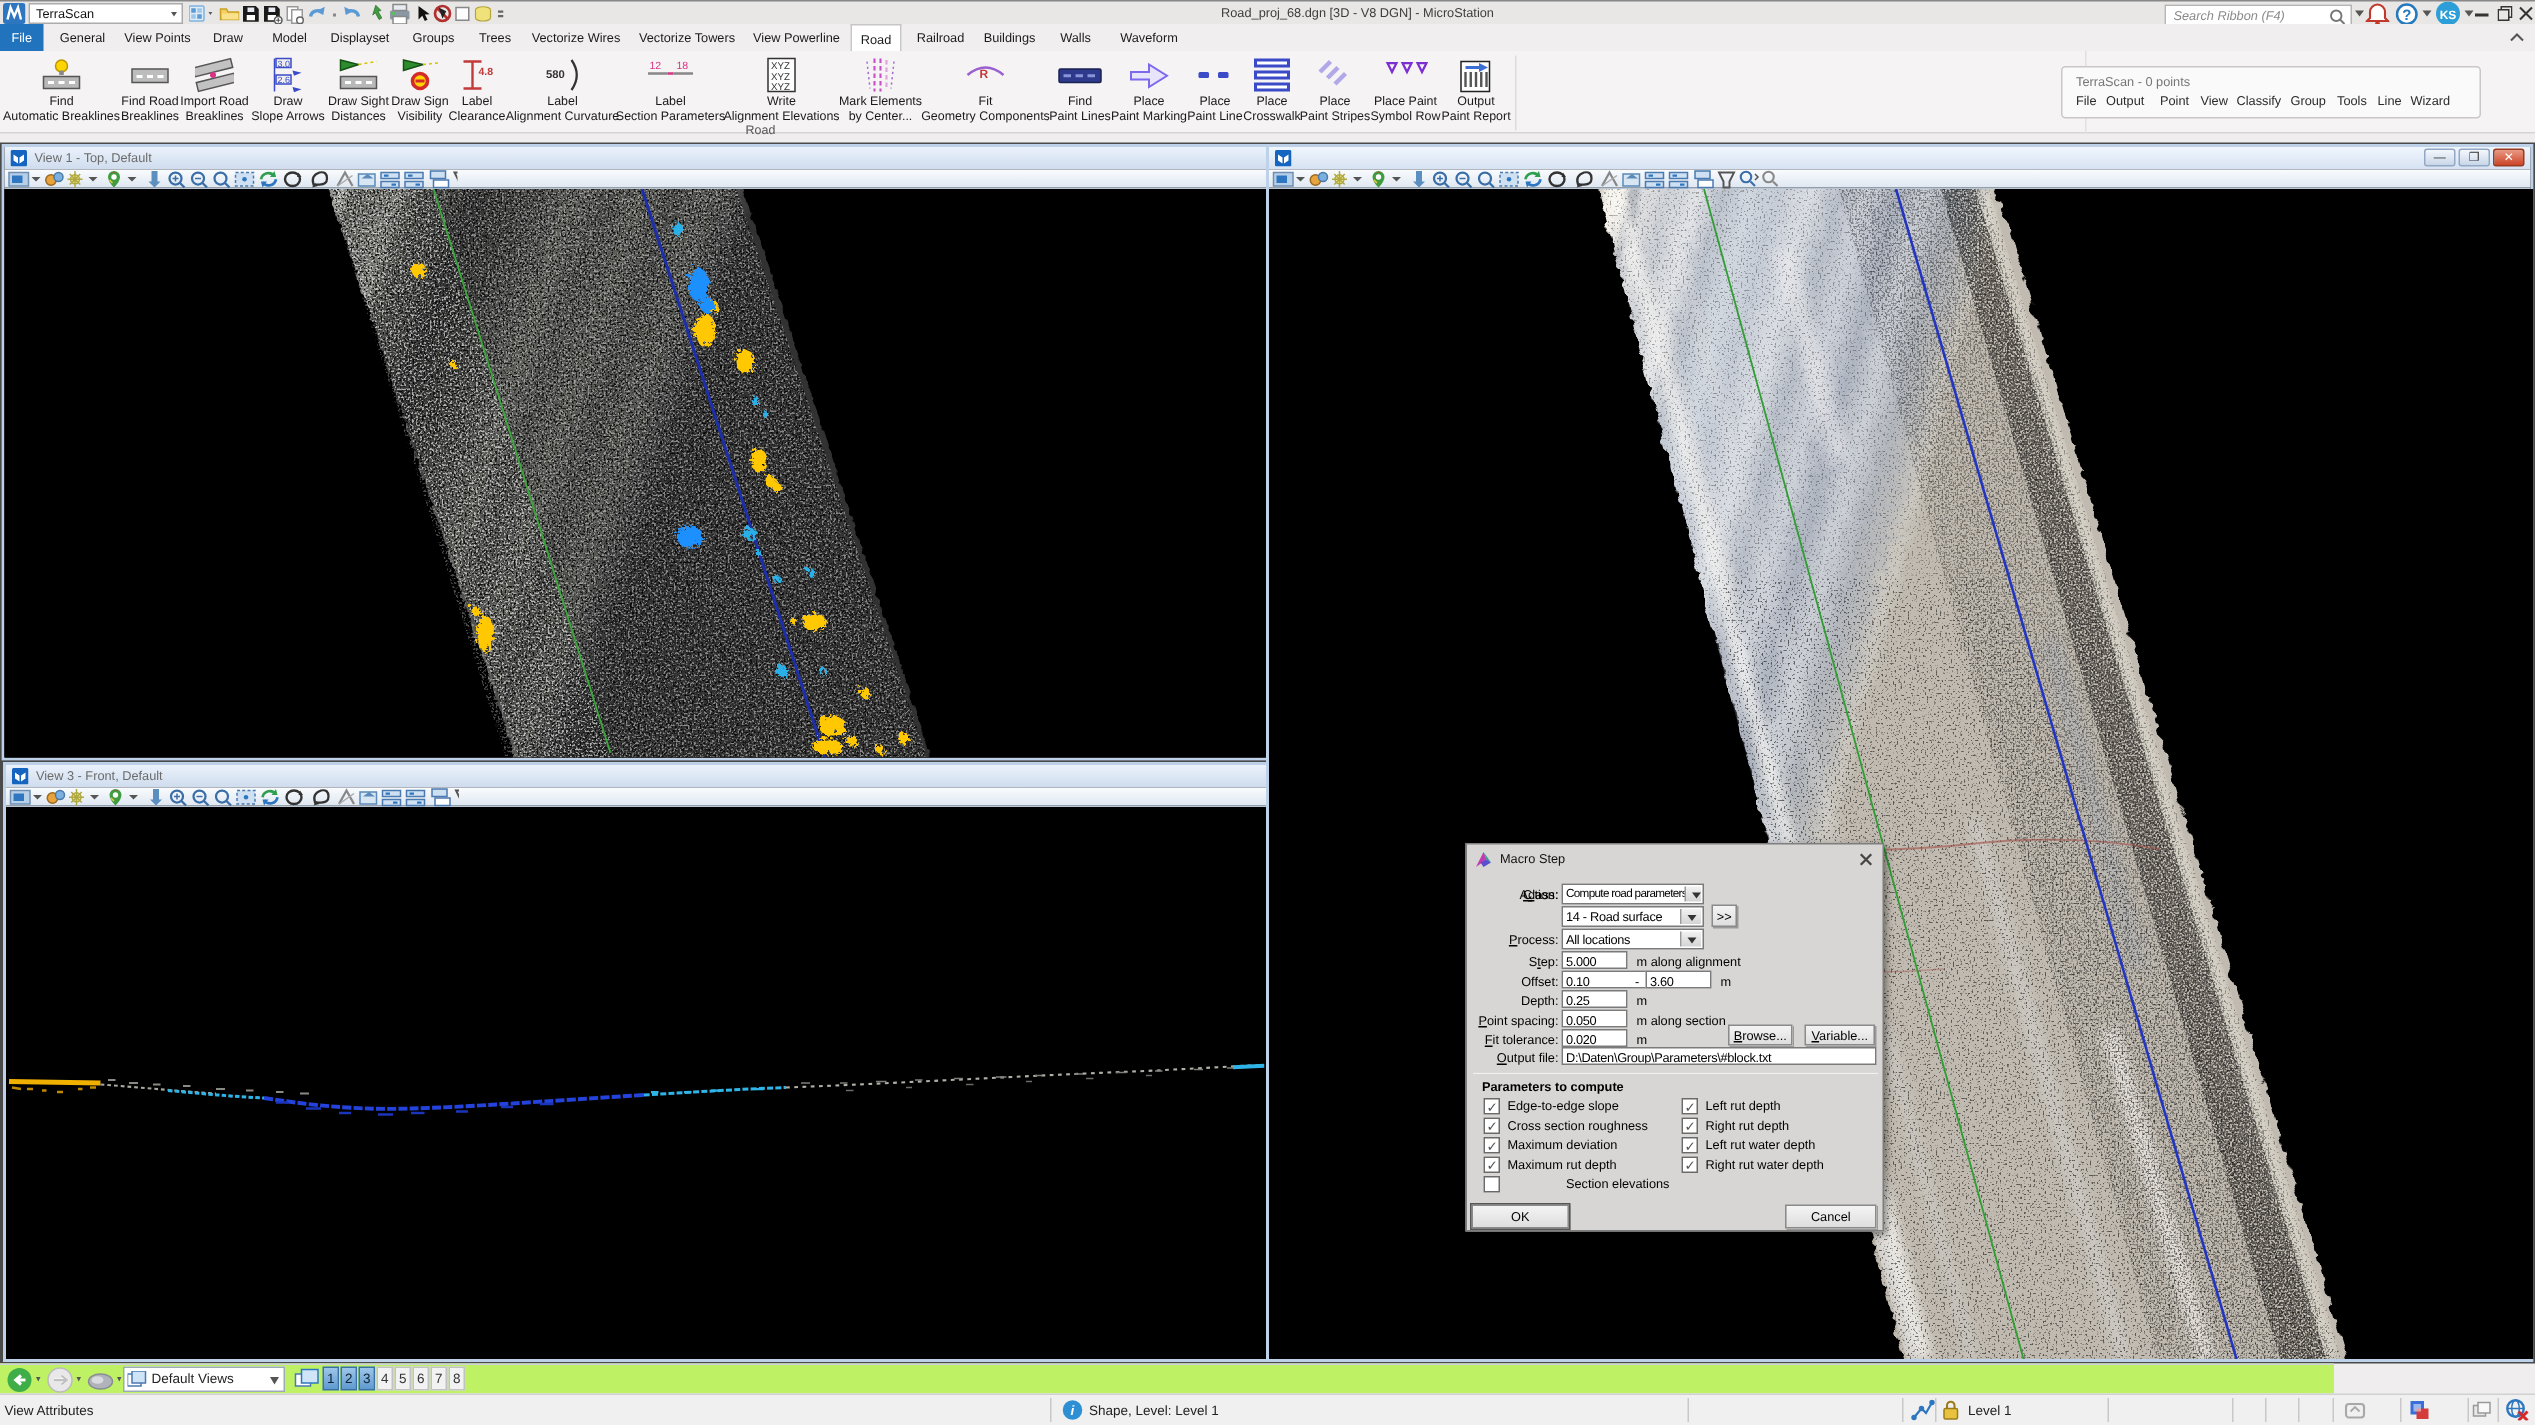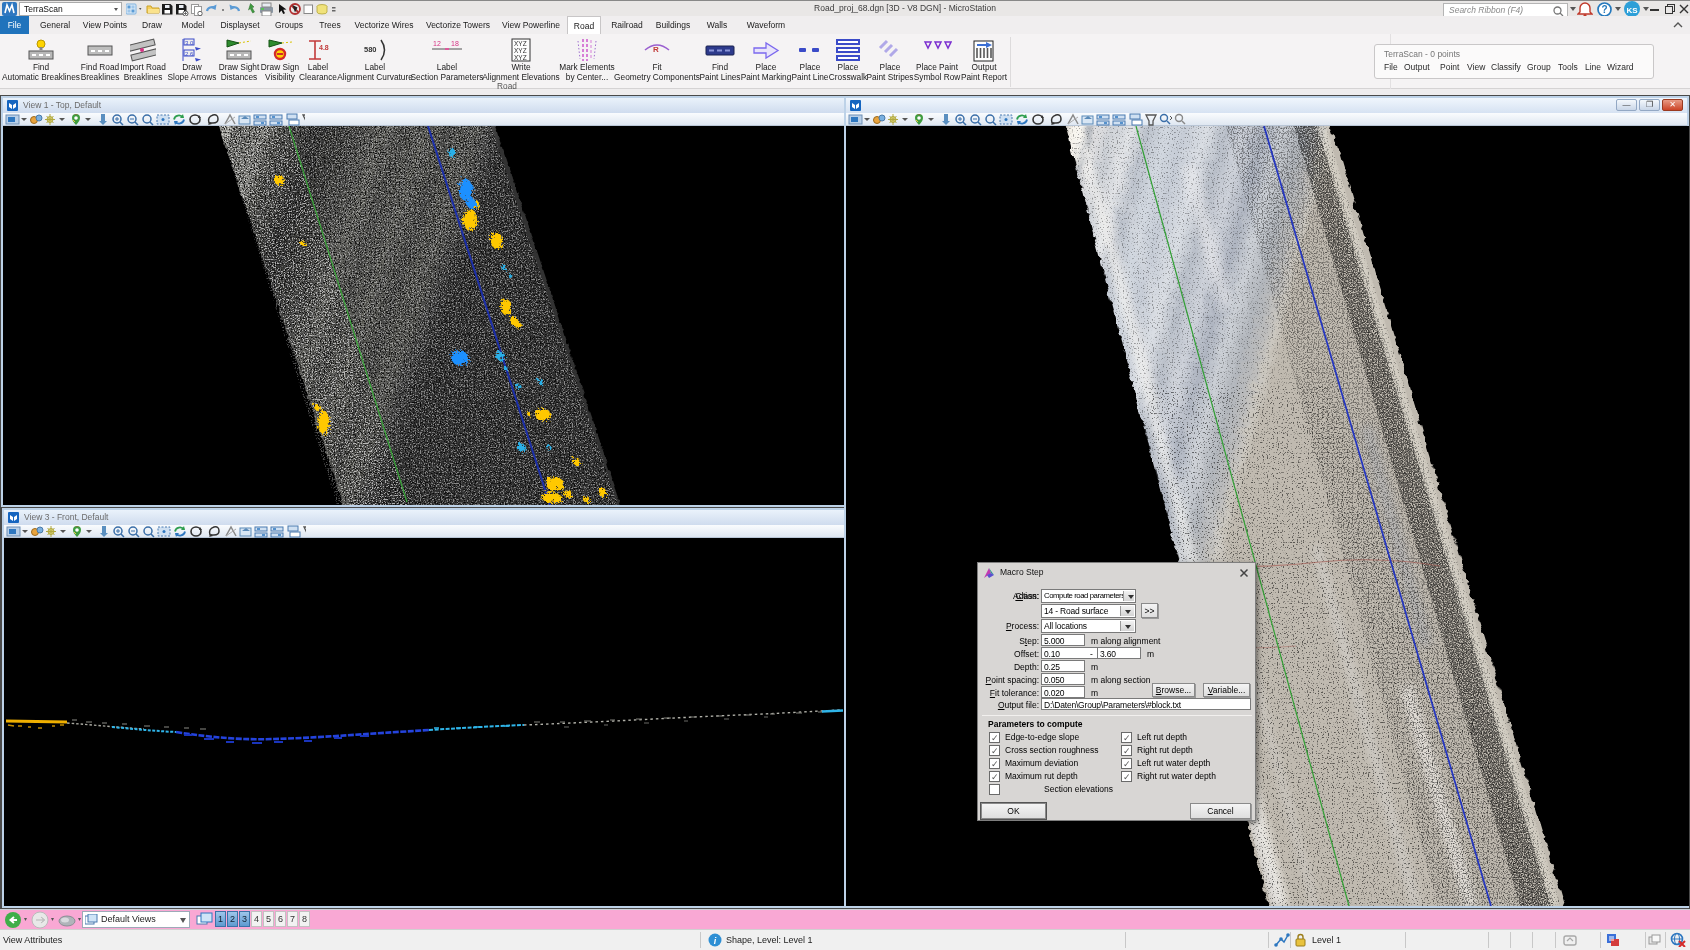--- a/index.html
+++ b/index.html
@@ -7,21 +7,21 @@
 #tabs{left:0;top:16px;width:1690px;height:18px;background:#f0eeef;}
 .tab{position:absolute;top:0;height:18px;line-height:18px;font-size:8.5px;color:#1a1a1a;text-align:center;}
 #ribbon{left:0;top:34px;width:1690px;height:55px;background:#f5f3f4;border-bottom:1px solid #d5d3d4;}
 .rtool{position:absolute;top:4px;text-align:center;font-size:8.3px;color:#1a1a1a;line-height:9.5px;}
 .rtool svg{display:block;margin:0 auto 1px auto;}
 .vwin{position:absolute;border:2px solid #bdd2e8;background:#000;}
 .vtitle{position:absolute;left:0;top:0;right:0;height:15px;background:linear-gradient(#eaf2fb,#cfdcee);font-size:8.5px;color:#3a3a3a;line-height:15px;}
 .vtool{position:absolute;left:0;top:15px;right:0;height:13px;background:linear-gradient(#fafcfe,#dfe7f1);border-bottom:1px solid #b9c6d6;}
 .vbtn{position:absolute;top:1px;width:21px;height:12px;background:linear-gradient(#f4f8fc,#c9d6e8);border:1px solid #93a8c4;border-radius:2px;text-align:center;line-height:10px;font-size:8px;color:#333;}
 .vcontent{position:absolute;left:0;bottom:0;right:0;background:#000;}
-#viewgroups{left:0;top:909px;width:1690px;height:20px;background:#f9a8d4;border-top:1px solid #cdd2d8;}
+#viewgroups{left:0;top:909px;width:1556px;height:20px;background:#bef264;border-top:1px solid #cdd2d8;}
 #statusbar{left:0;top:929px;width:1690px;height:21px;background:#f0f0f0;border-top:1px solid #d0d0d0;font-size:9px;color:#222;}
 .sep{position:absolute;top:2px;bottom:2px;width:1px;background:#c8c8c8;}
 .fld{position:absolute;background:#fff;border:1px solid #7a7a7a;font-size:8.5px;letter-spacing:-0.2px;color:#000;line-height:10px;padding:1px 0 0 2px;overflow:hidden;white-space:nowrap;}
 .combo-arrow{position:absolute;right:1px;top:1px;bottom:1px;width:14px;background:linear-gradient(#f2f2f2,#d4d4d4);border-left:1px solid #9a9a9a;}
 .combo-arrow:after{content:"";position:absolute;left:4px;top:4px;border:3px solid transparent;border-top:4px solid #333;}
 .dlabel{position:absolute;font-size:8.5px;color:#000;text-align:right;white-space:nowrap;}
 .dbtn{position:absolute;background:linear-gradient(#f4f4f4,#dedede);border:1px solid #8a8a8a;box-shadow:1px 1px 0 #9a9a9a;font-size:8.5px;color:#000;text-align:center;}
 .cb{position:absolute;width:11px;height:11px;background:#fff;border:1px solid #6a6a6a;}
 .cb.on:after{content:"\2713";position:absolute;left:1px;top:0px;font-size:9px;color:#555;}
 .cblabel{position:absolute;font-size:8.5px;color:#000;white-space:nowrap;}

